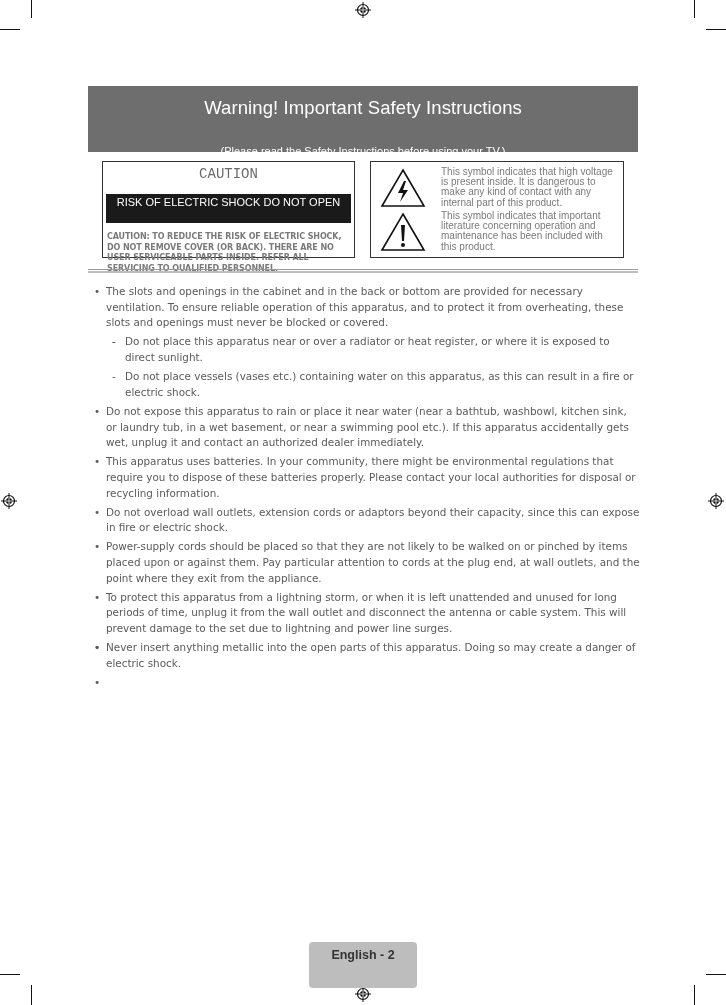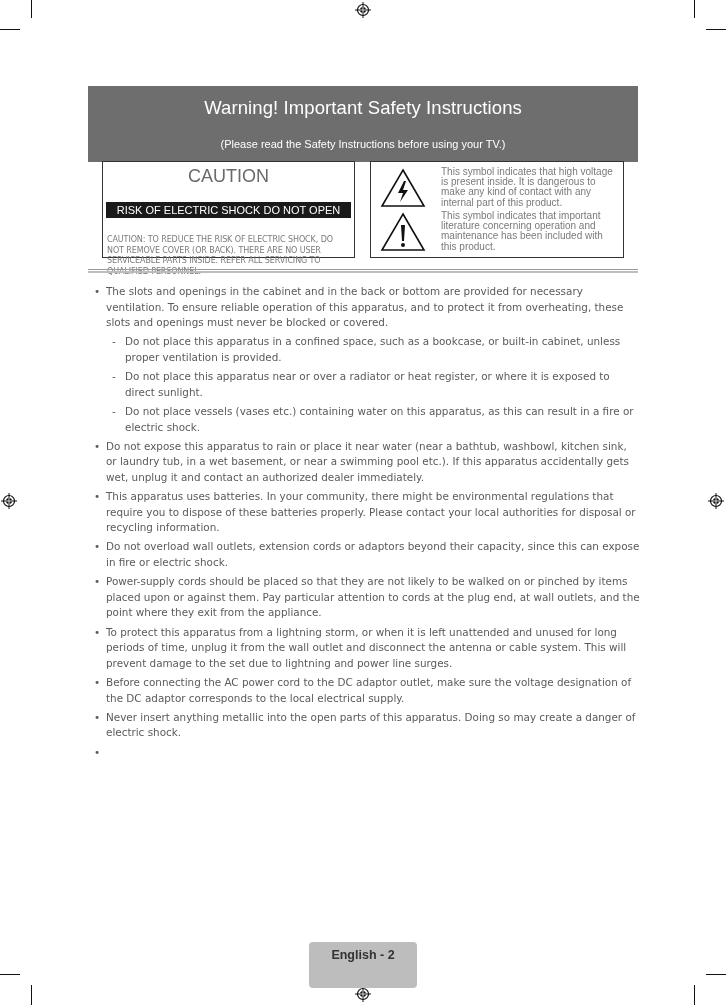--- a/index.html
+++ b/index.html
@@ -9,42 +9,42 @@
       font-family: "Liberation Sans", "DejaVu Sans", sans-serif;
       color: #555555;
     }
     
     .crop { position: absolute; background: #111; }
     .reg { position: absolute; width: 16px; height: 16px; }
     .reg svg { width: 16px; height: 16px; display: block; }
 
     
     .header {
-      position: absolute; left: 88px; top: 86px; width: 550px; height: 76px;
+      position: absolute; left: 88px; top: 86px; width: 550px; height: 66px;
       background: #6e6e6e; color: #ffffff; text-align: center;
     }
     .header .title { font-size: 18.5px; margin-top: 11px; letter-spacing: 0.1px; }
-    .header .subtitle { font-size: 11px; margin-top: 19px; }
+    .header .subtitle { font-size: 11px; margin-top: 26px; }
 
     
     .caution-box {
       position: absolute; left: 102px; top: 161px; width: 253px; height: 97px;
       border: 1px solid #333; box-sizing: border-box; background: #fff;
     }
     .caution-box .c-title {
-      text-align: center; font-size: 18px; color: #6a6a6a; margin-top: 4px; height: 20px;
+      text-align: center; font-size: 14px; color: #6a6a6a; margin-top: 4px; height: 20px; font-family: Liberation Mono, monospace;
     }
     .caution-box .c-bar {
       background: #1a1a1a; color: #fff; text-align: center; font-size: 11px;
-      margin: 16px 3px; height: 16px; line-height: 16px;
+      margin: 8px 3px; height: 29px; line-height: 16px;
     }
     .caution-box .c-body {
       font-family: "DejaVu Sans", sans-serif;
       font-size: 8px; line-height: 10.5px; color: #7a7a7a; padding: 1px 4px 0 4px;
-      text-transform: uppercase; letter-spacing: -0.1px;
+      text-transform: uppercase; letter-spacing: -0.1px; font-weight: bold;
     }
 
     
     .symbols-box {
       position: absolute; left: 370px; top: 161px; width: 254px; height: 97px;
       border: 1px solid #333; box-sizing: border-box; background: #fff;
     }
     .sym-row { position: absolute; left: 0; width: 100%; }
     .sym-row .tri { position: absolute; left: 8px; width: 48px; height: 42px; }
     .sym-row .tri svg { width: 48px; height: 42px; display: block; }
@@ -173,21 +173,20 @@
 
 <div class="divider"></div>
 
 <div class="content">
   <div class="item">
     <span class="mark">•</span>
     <span>The slots and openings in the cabinet and in the back or bottom are provided for necessary ventilation. To ensure reliable operation of this apparatus, and to protect it from overheating, these slots and openings must never be blocked or covered.</span>
   </div>
   <div class="sub">
     <span class="mark">-</span>
-    <span>Do not place this apparatus in a confined space, such as a bookcase, or built-in cabinet, unless proper ventilation is provided.</span>
   </div>
   <div class="sub">
     <span class="mark">-</span>
     <span>Do not place this apparatus near or over a radiator or heat register, or where it is exposed to direct sunlight.</span>
   </div>
   <div class="sub">
     <span class="mark">-</span>
     <span>Do not place vessels (vases etc.) containing water on this apparatus, as this can result in a fire or electric shock.</span>
   </div>
   <div class="item">
@@ -205,21 +204,20 @@
   <div class="item">
     <span class="mark">•</span>
     <span>Power-supply cords should be placed so that they are not likely to be walked on or pinched by items placed upon or against them. Pay particular attention to cords at the plug end, at wall outlets, and the point where they exit from the appliance.</span>
   </div>
   <div class="item">
     <span class="mark">•</span>
     <span>To protect this apparatus from a lightning storm, or when it is left unattended and unused for long periods of time, unplug it from the wall outlet and disconnect the antenna or cable system. This will prevent damage to the set due to lightning and power line surges.</span>
   </div>
   <div class="item">
     <span class="mark">•</span>
-    <span>Before connecting the AC power cord to the DC adaptor outlet, make sure the voltage designation of the DC adaptor corresponds to the local electrical supply.</span>
   </div>
   <div class="item">
     <span class="mark">•</span>
     <span>Never insert anything metallic into the open parts of this apparatus. Doing so may create a danger of electric shock.</span>
   </div>
   <div class="item">
     <span class="mark">•</span>
   </div>
 </div>
 

